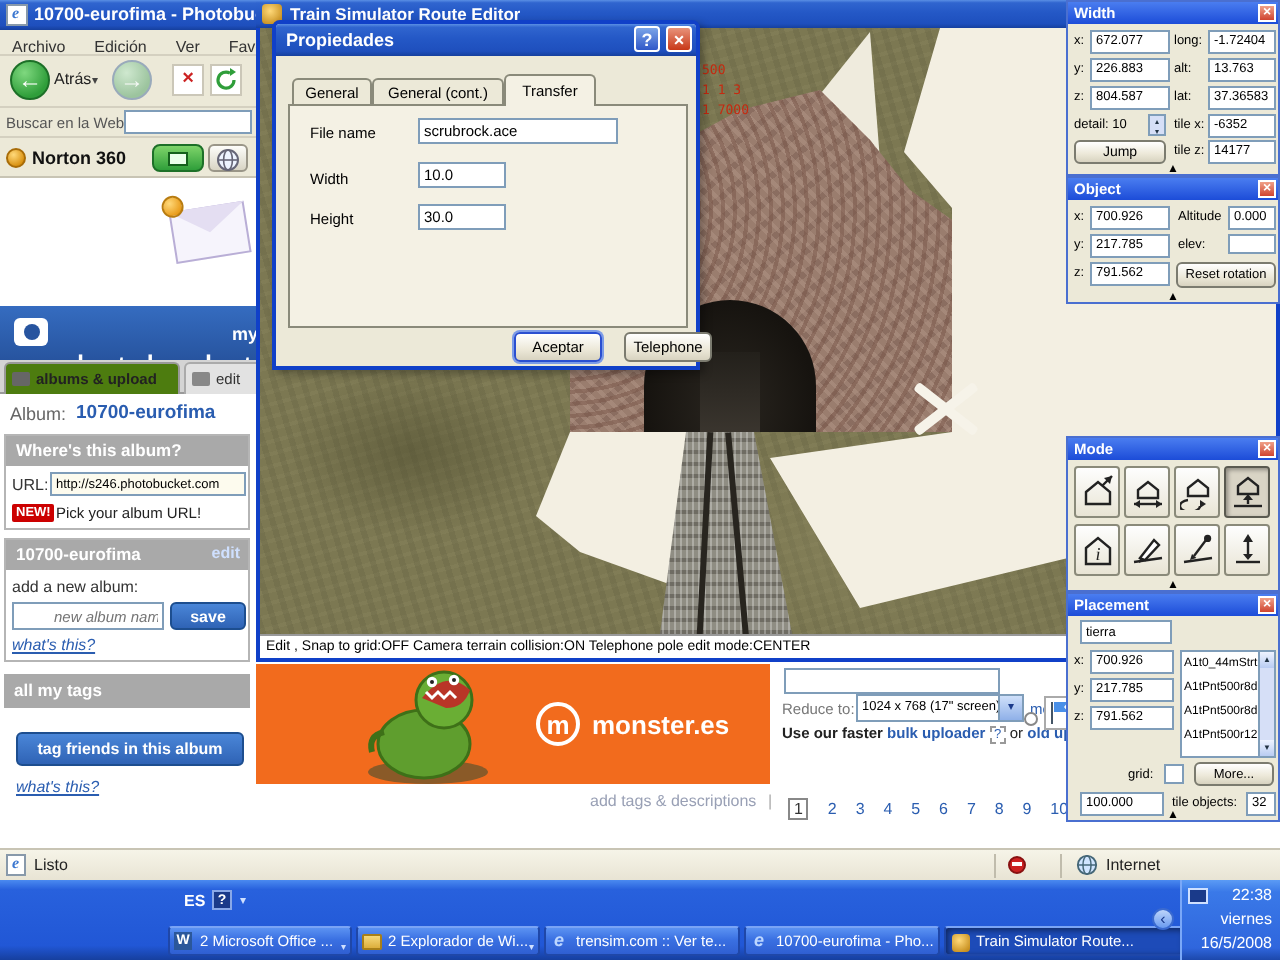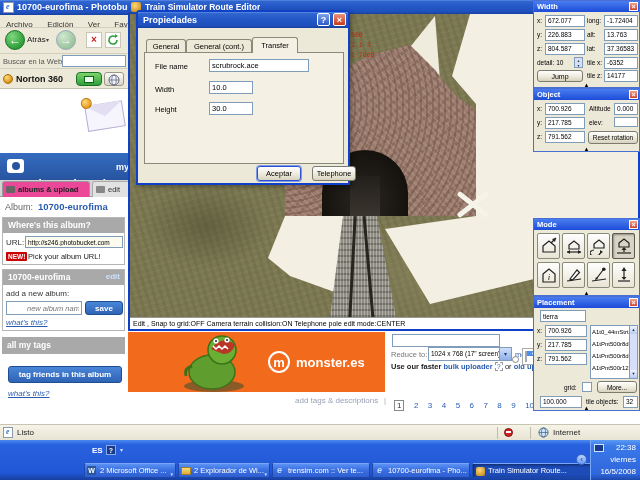--- a/index.html
+++ b/index.html
@@ -90,21 +90,21 @@
     </div>
 
     <div class="abs" style="left:0;top:153px;width:540px;height:27px;background:linear-gradient(#356cc0,#27549f)">
       <span class="abs" style="left:7px;top:6px;width:17px;height:14px;background:#fff;border-radius:3px">
           <span class="abs" style="left:5px;top:3px;width:8px;height:8px;border-radius:50%;background:#27549f"></span>
         </span>
       <span class="abs" style="left:28px;top:22px;color:#fff;font-weight:normal;font-size:19px;letter-spacing:-.5px">photobucket</span>
       <span class="abs" style="left:116px;top:9px;color:#fff;font-weight:bold;font-size:9px">my</span>
     </div>
     <div class="abs" style="left:0;top:180px;width:540px;height:17px;background:#d4d4d4;border-bottom:1px solid #9a9a9a">
-      <span class="abs" style="left:2px;top:1px;width:88px;height:16px;background:#ec4899;border:1px solid #999;border-bottom:none;border-radius:3px 3px 0 0">
+      <span class="abs" style="left:2px;top:1px;width:88px;height:16px;background:#4d7c0f;border:1px solid #999;border-bottom:none;border-radius:3px 3px 0 0">
         <span class="abs" style="left:3px;top:4px;width:9px;height:7px;background:#666;border-radius:1px"></span>
         <span class="abs" style="left:15px;top:3px;font-size:7.5px;font-weight:bold;color:#222;white-space:nowrap">albums &amp; upload</span>
       </span>
       <span class="abs" style="left:92px;top:1px;width:58px;height:16px;background:#e2e2e2;border:1px solid #aaa;border-bottom:none;border-radius:3px 3px 0 0">
         <span class="abs" style="left:3px;top:4px;width:9px;height:7px;background:#888;border-radius:1px"></span>
         <span class="abs" style="left:15px;top:3px;font-size:7.5px;color:#333">edit</span>
       </span>
     </div>
     <span class="abs" style="left:5px;top:202px;font-size:9px;color:#666">Album:</span>
     <span class="abs pblink" style="left:38px;top:201px;font-weight:bold;font-size:9.5px;text-decoration:none">10700-eurofima</span>

